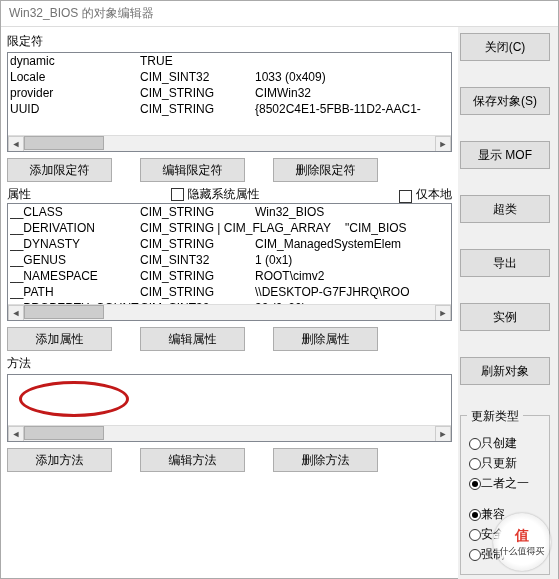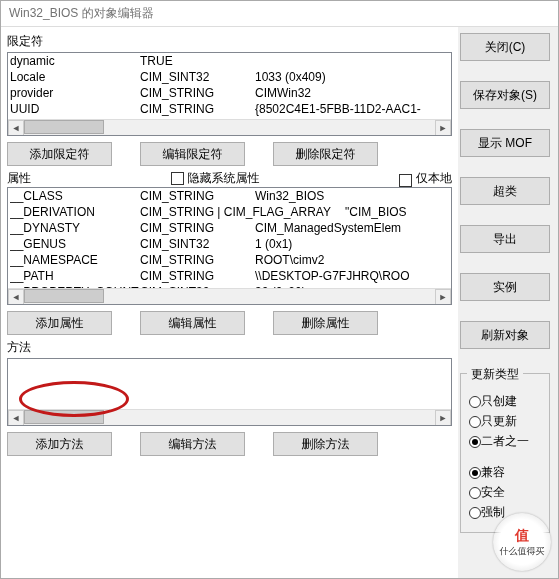--- a/index.html
+++ b/index.html
@@ -48,28 +48,28 @@
     border: 1px solid #adadad;
     height: 28px;
     display: flex;
     align-items: center;
     justify-content: center;
     font-size: 12px;
     cursor: default;
     user-select: none;
   }
   .btn.wide { width: 105px; height:24px; }
-  .btn.side { width: 90px; height:28px; margin-bottom:14px;}
+  .btn.side { width: 90px; height:28px; margin-bottom:20px;}
   .section-label {
     margin: 4px 0 2px 0;
   }
   .listbox {
     background: #fff;
     border: 1px solid #828790;
-    height: 84px;
+    height: 100px;
     overflow: hidden;
     position: relative;
   }
   .listbox.tall { height: 118px; }
   .listbox.methodbox { height: 68px; }
   .row {
     display: flex;
     padding: 0 2px;
     line-height: 16px;
     height: 16px;

